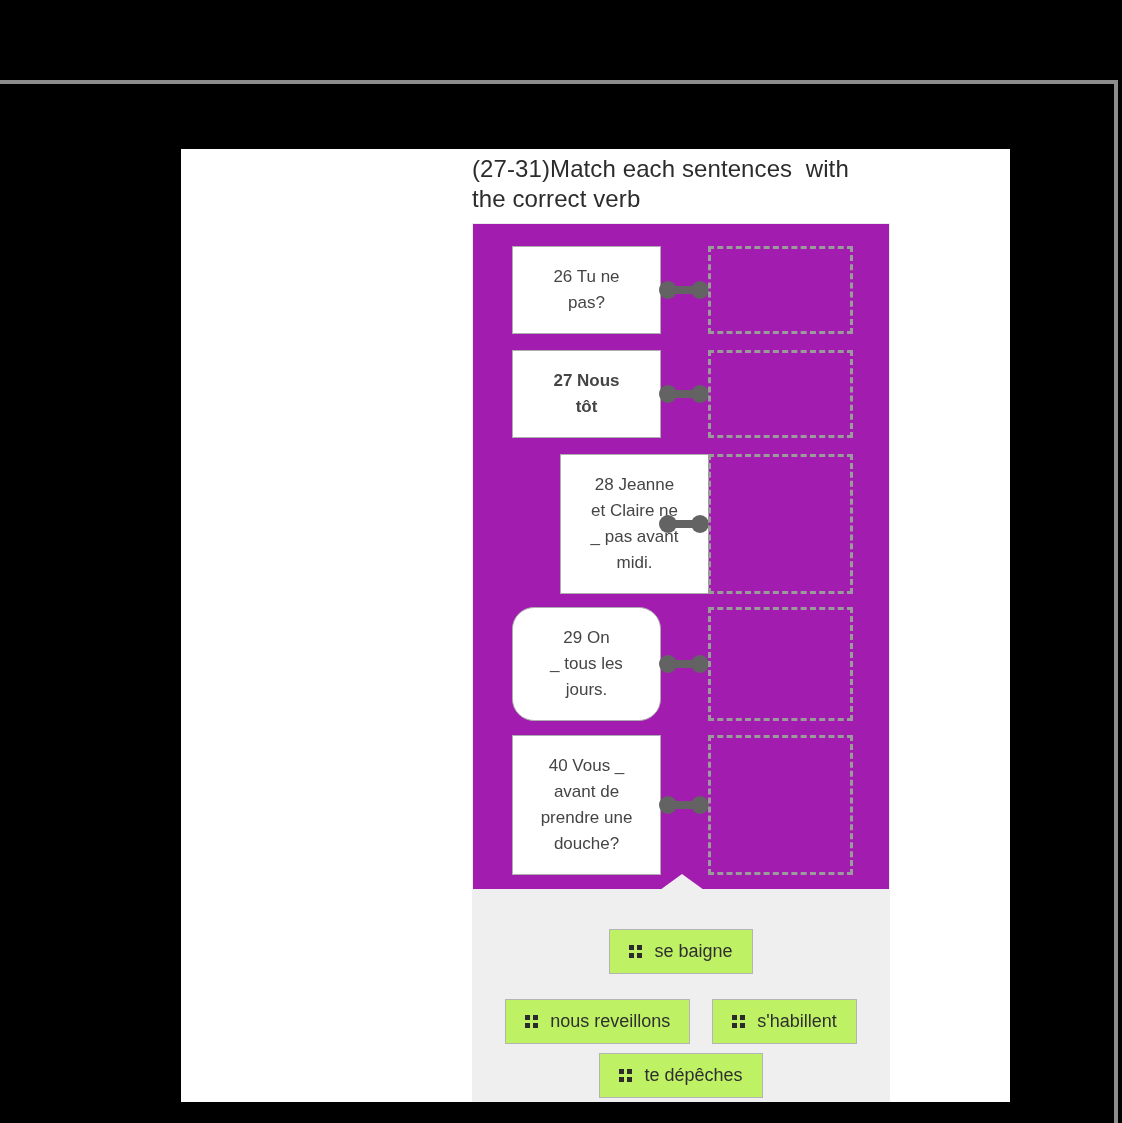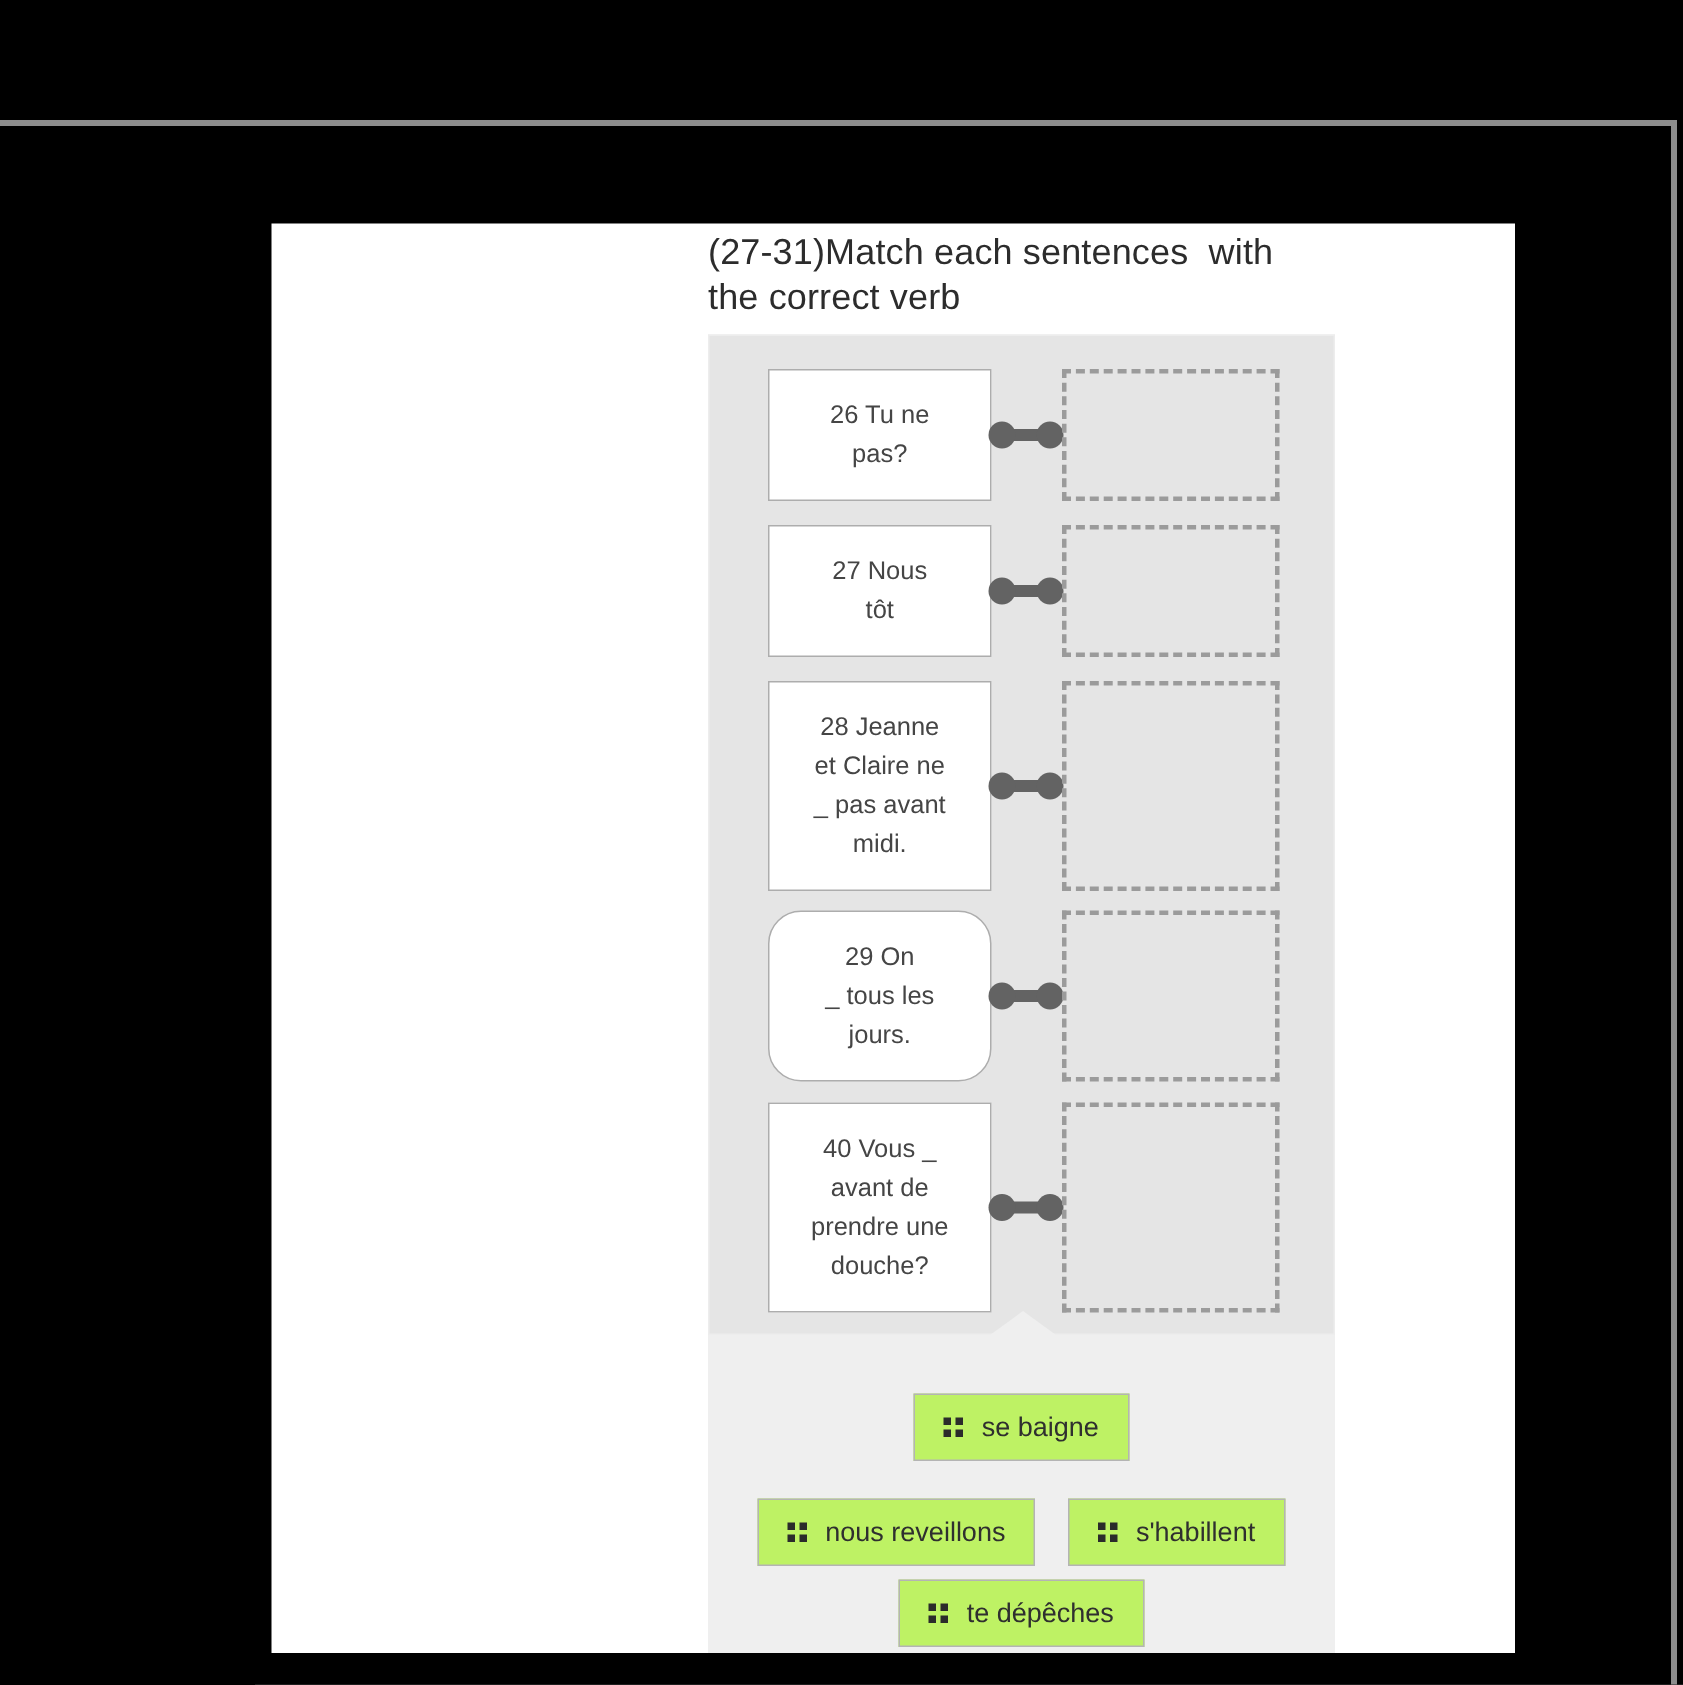--- a/index.html
+++ b/index.html
@@ -63,21 +63,21 @@
     white-space: pre-wrap;
   }
 
   
   #match-card {
     position: absolute;
     left: 291px;
     top: 74px;
     width: 418px;
     height: 667px;
-    background: #e5e5e5;
+    background: #a21caf;
     border: 1px solid #ededed;
     box-sizing: border-box;
   }
 
   .match-row {
     position: absolute;
     left: 0;
     width: 418px;
   }
 
@@ -207,31 +207,31 @@
           <div class="sentence-box" style="top: 22px; height: 88px;">26 Tu ne
 pas?</div>
           <div class="connector" style="top: 57px;">
             <span class="bar"></span>
             <span class="knob left"></span>
             <span class="knob right"></span>
           </div>
           <div class="drop-zone" style="top: 22px; height: 88px;"></div>
         </div>
         <div class="match-row" style="top: 0px;">
-          <div class="sentence-box" style="top: 126px; height: 88px;">27 Nous
+          <div class="sentence-box" style="top: 126px; height: 88px; font-weight: bold;">27 Nous
 tôt</div>
           <div class="connector" style="top: 161px;">
             <span class="bar"></span>
             <span class="knob left"></span>
             <span class="knob right"></span>
           </div>
           <div class="drop-zone" style="top: 126px; height: 88px;"></div>
         </div>
         <div class="match-row" style="top: 0px;">
-          <div class="sentence-box" style="top: 230px; height: 140px;">28 Jeanne
+          <div class="sentence-box" style="top: 230px; height: 140px; margin-left: 48px;">28 Jeanne
 et Claire ne
 _ pas avant
 midi.</div>
           <div class="connector" style="top: 291px;">
             <span class="bar"></span>
             <span class="knob left"></span>
             <span class="knob right"></span>
           </div>
           <div class="drop-zone" style="top: 230px; height: 140px;"></div>
         </div>

